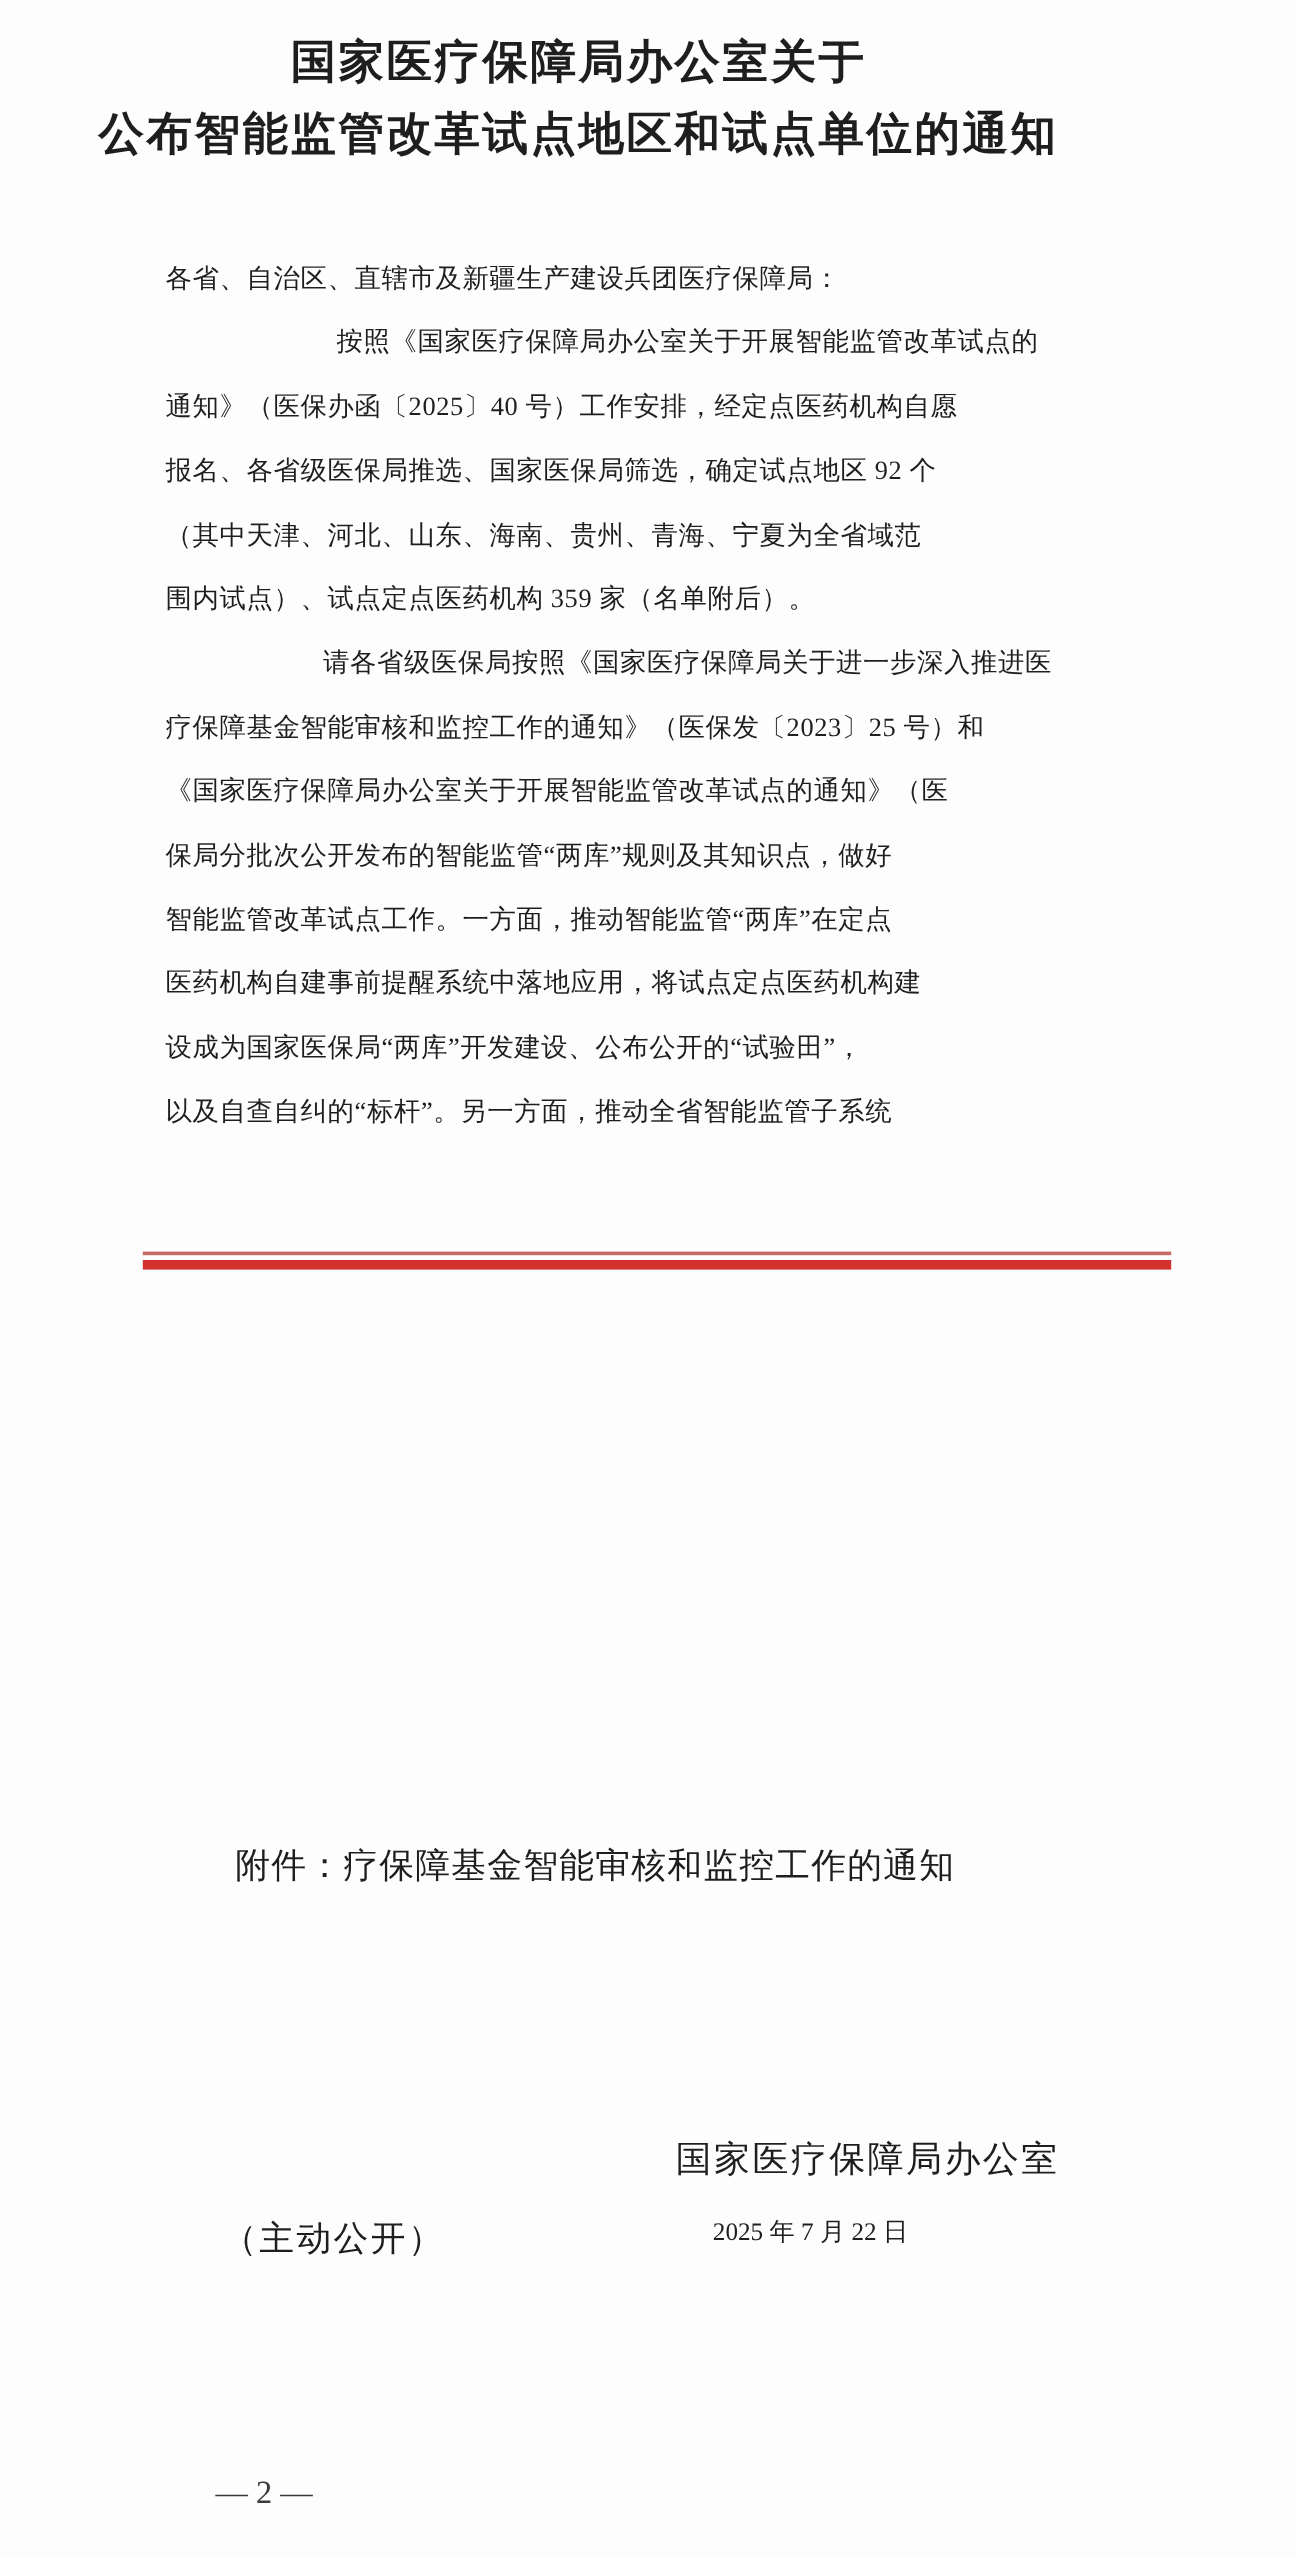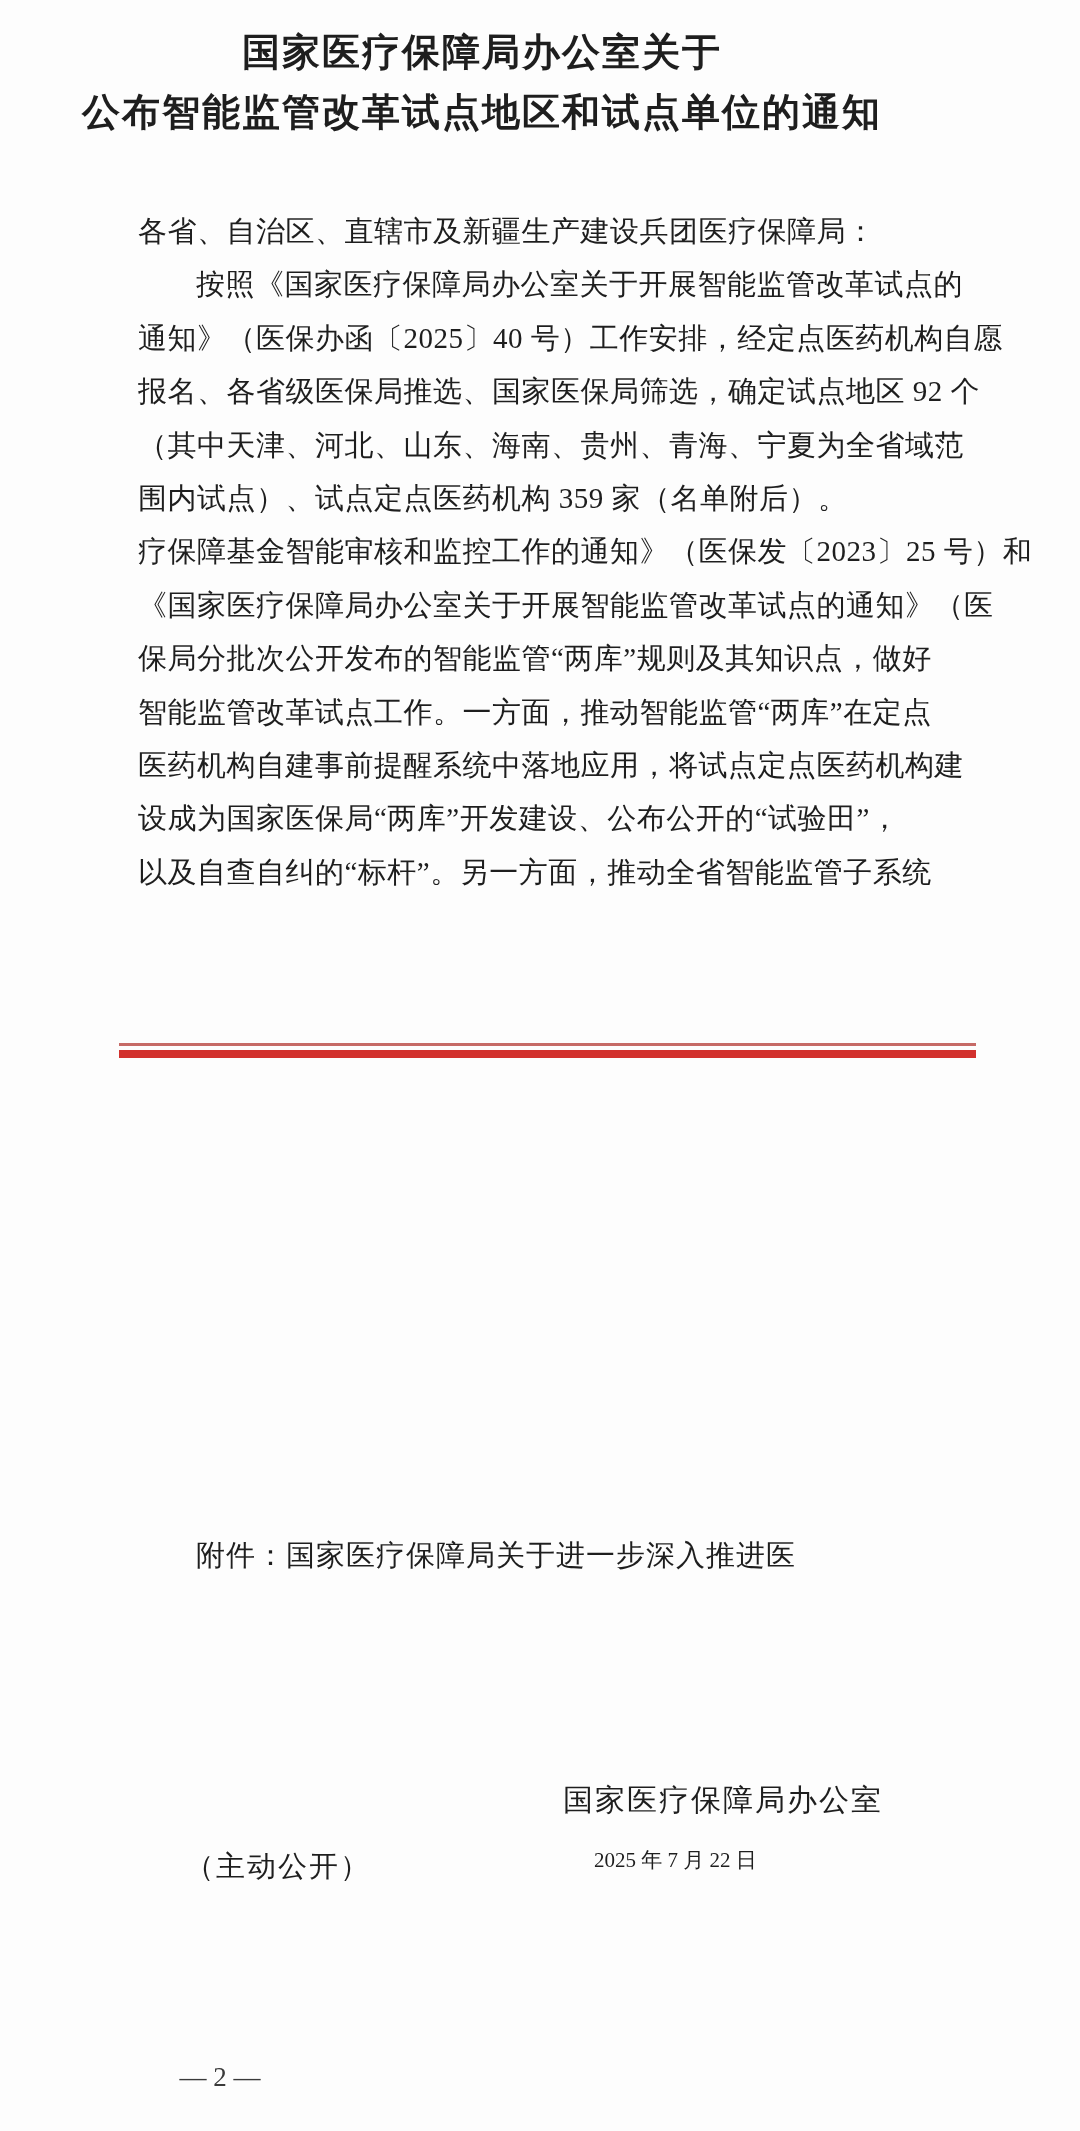--- a/index.html
+++ b/index.html
@@ -28,21 +28,21 @@
   }
   .title-line {
     height: 60px;
     line-height: 60px;
     white-space: nowrap;
   }
   .body-block {
     position: absolute;
     left: 138px;
     width: 812px;
-    font-size: 29px;
+    font-size: 22px;
   }
   .block-1 { top: 205px; }
   .block-2 { top: 1314px; }
   .line {
     height: 53.4px;
     line-height: 53.4px;
     white-space: nowrap;
     letter-spacing: 0.5px;
   }
   .indent { padding-left: 58px; text-align: center; }
@@ -122,34 +122,35 @@
     <div class="title-line">公布智能监管改革试点地区和试点单位的通知</div>
   </div>
 
   <div class="body-block block-1">
     <div class="line">各省、自治区、直辖市及新疆生产建设兵团医疗保障局：</div>
     <div class="line indent">按照《国家医疗保障局办公室关于开展智能监管改革试点的</div>
     <div class="line">通知》（医保办函〔2025〕40 号）工作安排，经定点医药机构自愿</div>
     <div class="line">报名、各省级医保局推选、国家医保局筛选，确定试点地区 92 个</div>
     <div class="line">（其中天津、河北、山东、海南、贵州、青海、宁夏为全省域范</div>
     <div class="line">围内试点）、试点定点医药机构 359 家（名单附后）。</div>
+    <div class="line indent">请各省级医保局按照《国家医疗保障局关于进一步深入推进医</div>
     <div class="line">疗保障基金智能审核和监控工作的通知》（医保发〔2023〕25 号）和</div>
     <div class="line">《国家医疗保障局办公室关于开展智能监管改革试点的通知》（医</div>
     <div class="line">保局分批次公开发布的智能监管“两库”规则及其知识点，做好</div>
     <div class="line">智能监管改革试点工作。一方面，推动智能监管“两库”在定点</div>
     <div class="line">医药机构自建事前提醒系统中落地应用，将试点定点医药机构建</div>
     <div class="line">设成为国家医保局“两库”开发建设、公布公开的“试验田”，</div>
     <div class="line">以及自查自纠的“标杆”。另一方面，推动全省智能监管子系统</div>
   </div>
 
   <div class="sep sep-thin" style="background: rgb(198, 106, 102);"></div>
   <div class="sep sep-thick" style="background: rgb(210, 49, 45);"></div>
 
 
-  <div class="attachment">附件：国家医疗保障局关于进一步深入推进医</div>
+  <div class="attachment">附件：疗保障基金智能审核和监控工作的通知</div>
 
   <div class="sign-org">国家医疗保障局办公室</div>
   <div class="sign-date">2025 年 7 月 22 日</div>
 
   <div class="disclosure">（主动公开）</div>
 
   <div class="page-number">— 2 —</div>
 
 </div>
 

